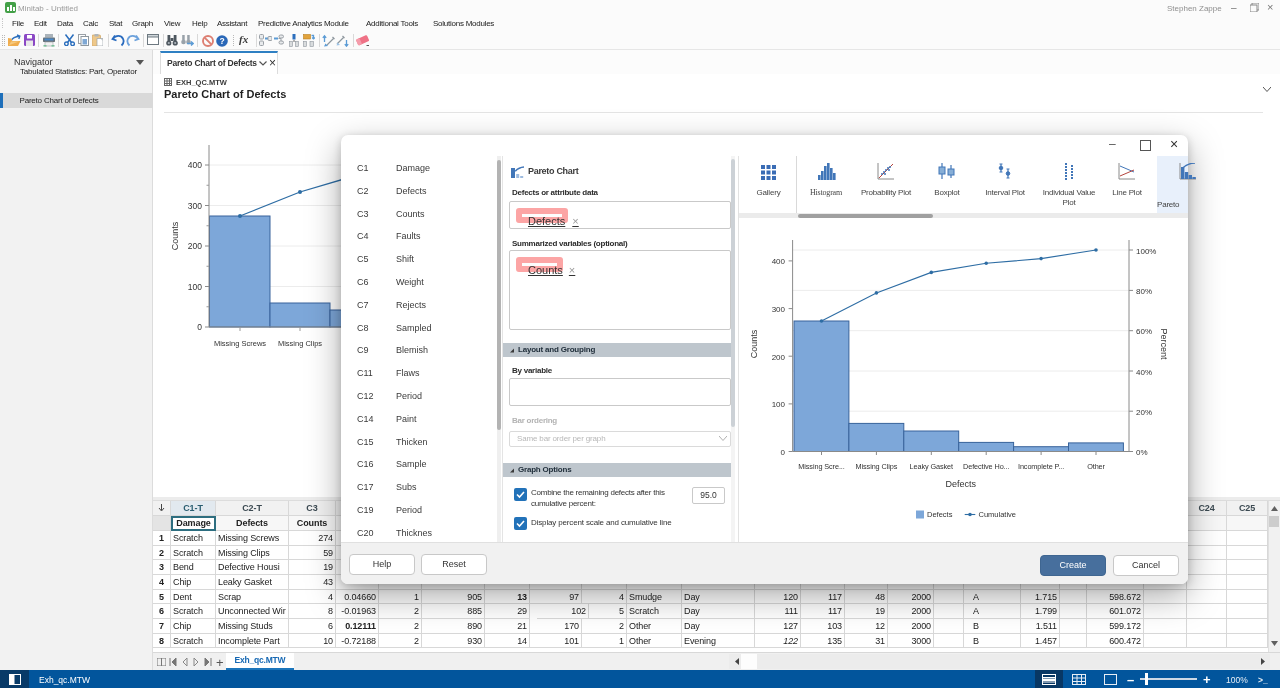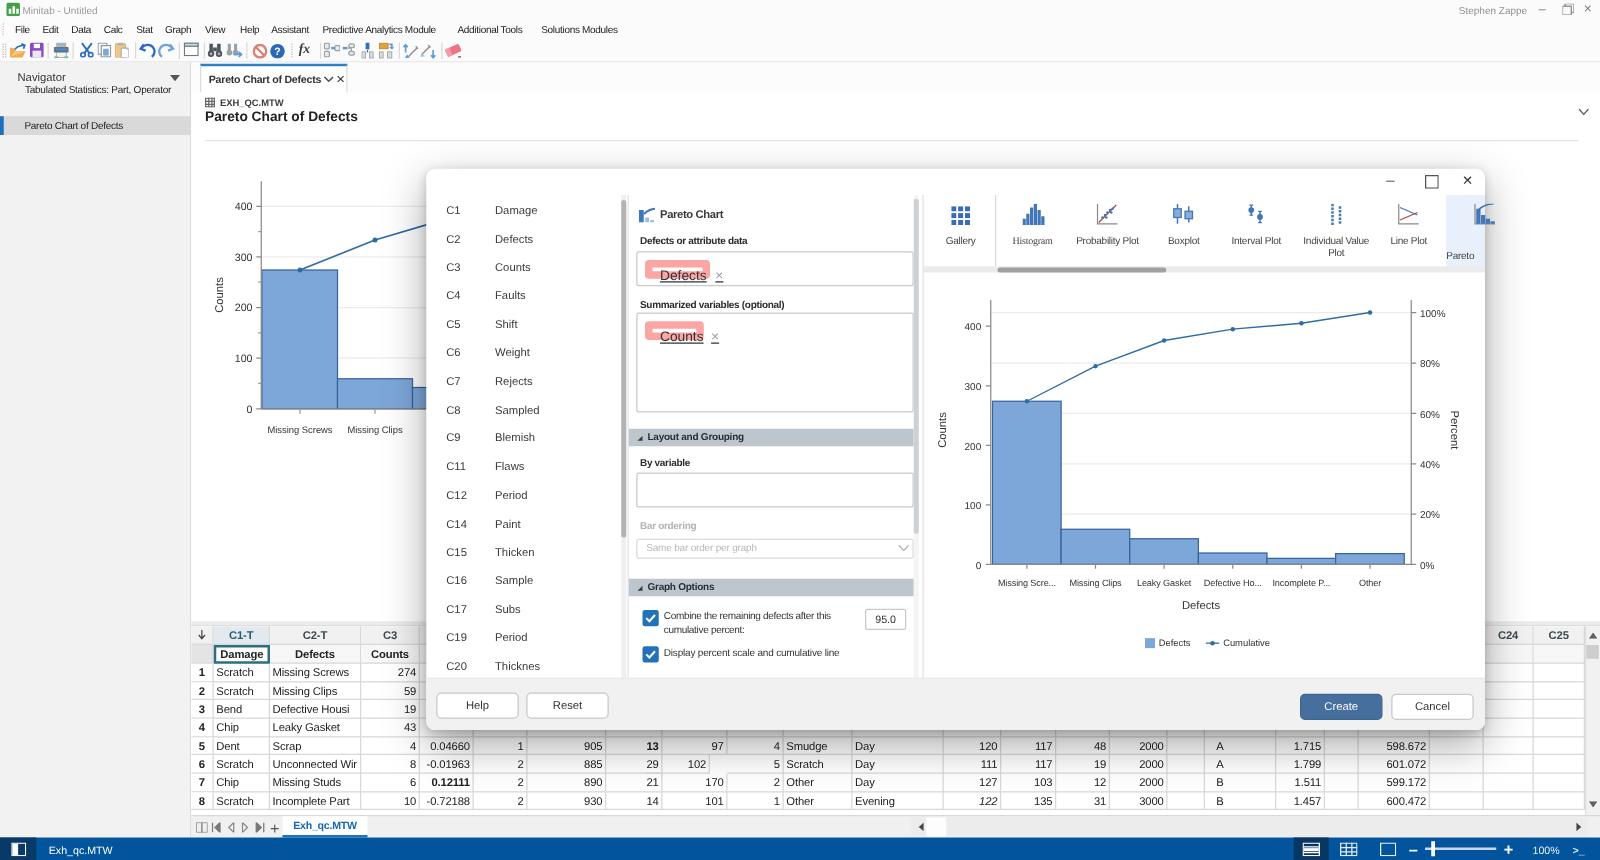--- a/index.html
+++ b/index.html
@@ -472,21 +472,21 @@
 <div class="cell num" style="left:1034px;top:88.6px;width:40px;height:14.65px;"></div>
 <div class="cell num" style="left:1074px;top:88.6px;width:41px;height:14.65px;"></div>
 <div class="cell rn" style="left:0px;top:103.25px;width:18px;height:14.65px;">6</div>
 <div class="cell " style="left:18px;top:103.25px;width:45px;height:14.65px;">Scratch</div>
 <div class="cell " style="left:63px;top:103.25px;width:73px;height:14.65px;">Unconnected Wir</div>
 <div class="cell num" style="left:136px;top:103.25px;width:47px;height:14.65px;">8</div>
 <div class="cell num" style="left:183px;top:103.25px;width:43px;height:14.65px;">-0.01963</div>
 <div class="cell num" style="left:226px;top:103.25px;width:43px;height:14.65px;">2</div>
 <div class="cell num" style="left:269px;top:103.25px;width:63px;height:14.65px;">885</div>
 <div class="cell num" style="left:332px;top:103.25px;width:45px;height:14.65px;">29</div>
-<div class="cell num" style="left:363px;top:103.25px;width:52px;height:14.65px;">102</div>
+<div class="cell num" style="left:384px;top:103.25px;width:52px;height:14.65px;">102</div>
 <div class="cell num" style="left:429px;top:103.25px;width:45px;height:14.65px;">5</div>
 <div class="cell " style="left:474px;top:103.25px;width:55px;height:14.65px;">Scratch</div>
 <div class="cell " style="left:529px;top:103.25px;width:73px;height:14.65px;">Day</div>
 <div class="cell num" style="left:602px;top:103.25px;width:46px;height:14.65px;">111</div>
 <div class="cell num" style="left:648px;top:103.25px;width:44px;height:14.65px;">117</div>
 <div class="cell num" style="left:692px;top:103.25px;width:43px;height:14.65px;">19</div>
 <div class="cell num" style="left:735px;top:103.25px;width:46px;height:14.65px;">2000</div>
 <div class="cell num" style="left:781px;top:103.25px;width:30px;height:14.65px;"></div>
 <div class="cell " style="left:811px;top:103.25px;width:57px;height:14.65px;padding-left:9px;">A</div>
 <div class="cell num" style="left:868px;top:103.25px;width:39px;height:14.65px;">1.799</div>

